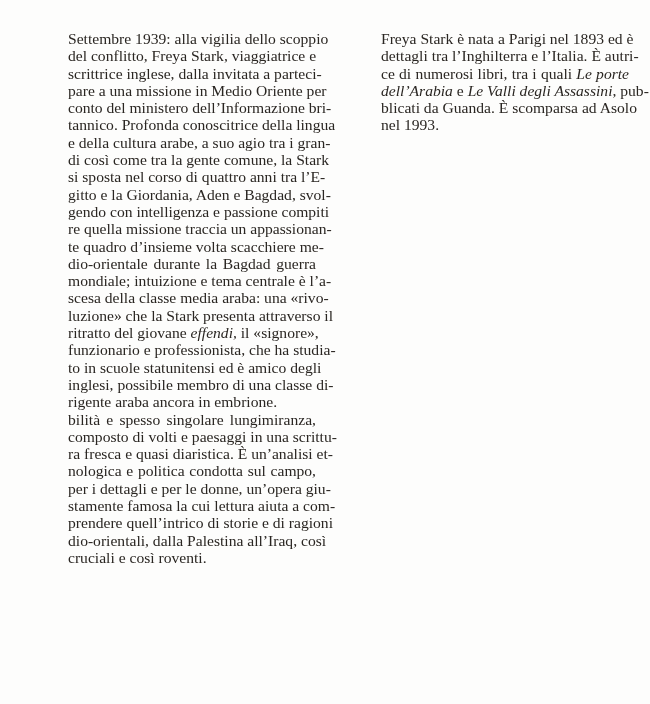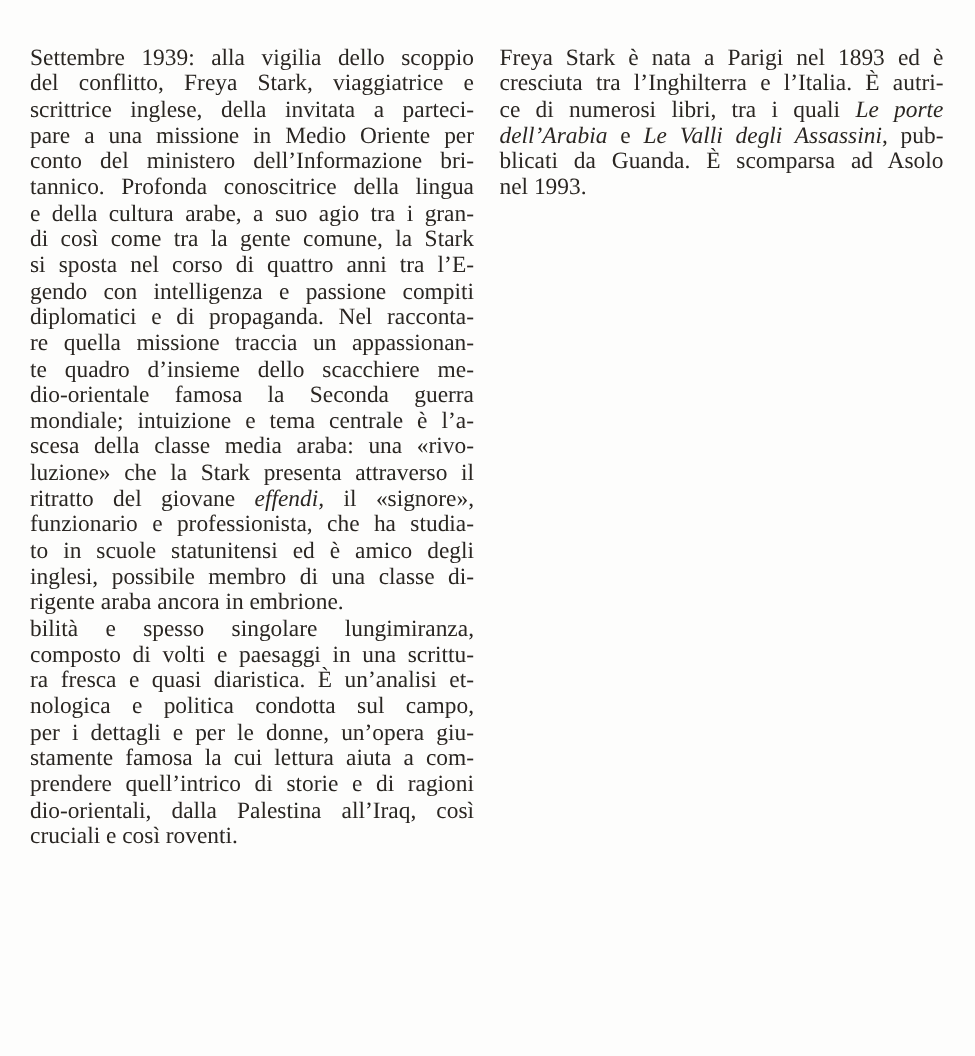--- a/index.html
+++ b/index.html
@@ -9,44 +9,44 @@
     font-family: "Liberation Serif", "DejaVu Serif", serif;
     color: #2a2622;
   }
   .col {
     position: absolute; top: 30px;
     font-size: 15.6px; line-height: 17.3px;
     text-align: justify; hyphens: manual;
   }
   .col-left { left: 20px; width: 296px; }
   .col-right { left: 333px; width: 296px; }
-  .line { display: block; text-align: justify; text-align-last: justify; white-space: nowrap; }
+  .line { display: block; text-align: justify; text-align-last: justify; white-space: nowrap; margin-left: 48px; }
   .line.last { text-align-last: left; }
   .line span { white-space: pre; }
   i { font-style: italic; }
 </style>
 </head>
 <body>
 
 <div class="col col-left" id="left-col">
     <div>
       <span class="line"><span>Settembre 1939: alla vigilia dello scoppio</span></span>
       <span class="line"><span>del conflitto, Freya Stark, viaggiatrice e</span></span>
-      <span class="line"><span>scrittrice inglese, della invitata a parteci-</span></span>
+      <span class="line"><span>scrittrice inglese, dalla invitata a parteci-</span></span>
       <span class="line"><span>pare a una missione in Medio Oriente per</span></span>
       <span class="line"><span>conto del ministero dell’Informazione bri-</span></span>
       <span class="line"><span>tannico. Profonda conoscitrice della lingua</span></span>
       <span class="line"><span>e della cultura arabe, a suo agio tra i gran-</span></span>
       <span class="line"><span>di così come tra la gente comune, la Stark</span></span>
       <span class="line"><span>si sposta nel corso di quattro anni tra l’E-</span></span>
+      <span class="line"><span>gitto e la Giordania, Aden e Bagdad, svol-</span></span>
       <span class="line"><span>gendo con intelligenza e passione compiti</span></span>
-      <span class="line"><span>diplomatici e di propaganda. Nel racconta-</span></span>
       <span class="line"><span>re quella missione traccia un appassionan-</span></span>
-      <span class="line"><span>te quadro d’insieme dello scacchiere me-</span></span>
-      <span class="line"><span>dio-orientale famosa la Seconda guerra</span></span>
+      <span class="line"><span>te quadro d’insieme volta scacchiere me-</span></span>
+      <span class="line"><span>dio-orientale durante la Bagdad guerra</span></span>
       <span class="line"><span>mondiale; intuizione e tema centrale è l’a-</span></span>
       <span class="line"><span>scesa della classe media araba: una «rivo-</span></span>
       <span class="line"><span>luzione» che la Stark presenta attraverso il</span></span>
       <span class="line"><span>ritratto del giovane </span><i>effendi,</i><span> il «signore»,</span></span>
       <span class="line"><span>funzionario e professionista, che ha studia-</span></span>
       <span class="line"><span>to in scuole statunitensi ed è amico degli</span></span>
       <span class="line"><span>inglesi, possibile membro di una classe di-</span></span>
       <span class="line last"><span>rigente araba ancora in embrione.</span></span>
     </div>
     <div>
@@ -57,19 +57,19 @@
       <span class="line"><span>per i dettagli e per le donne, un’opera giu-</span></span>
       <span class="line"><span>stamente famosa la cui lettura aiuta a com-</span></span>
       <span class="line"><span>prendere quell’intrico di storie e di ragioni</span></span>
       <span class="line"><span>dio-orientali, dalla Palestina all’Iraq, così</span></span>
       <span class="line last"><span>cruciali e così roventi.</span></span>
     </div>
   </div>
 <div class="col col-right" id="right-col">
     <div>
       <span class="line"><span>Freya Stark è nata a Parigi nel 1893 ed è</span></span>
-      <span class="line"><span>cresciuta tra l’Inghilterra e l’Italia. È autri-</span></span>
+      <span class="line"><span>dettagli tra l’Inghilterra e l’Italia. È autri-</span></span>
       <span class="line"><span>ce di numerosi libri, tra i quali </span><i>Le porte</i></span>
       <span class="line"><i>dell’Arabia</i><span> e </span><i>Le Valli degli Assassini</i><span>, pub-</span></span>
       <span class="line"><span>blicati da Guanda. È scomparsa ad Asolo</span></span>
       <span class="line last"><span>nel 1993.</span></span>
     </div>
   </div>
 
 </body></html>

